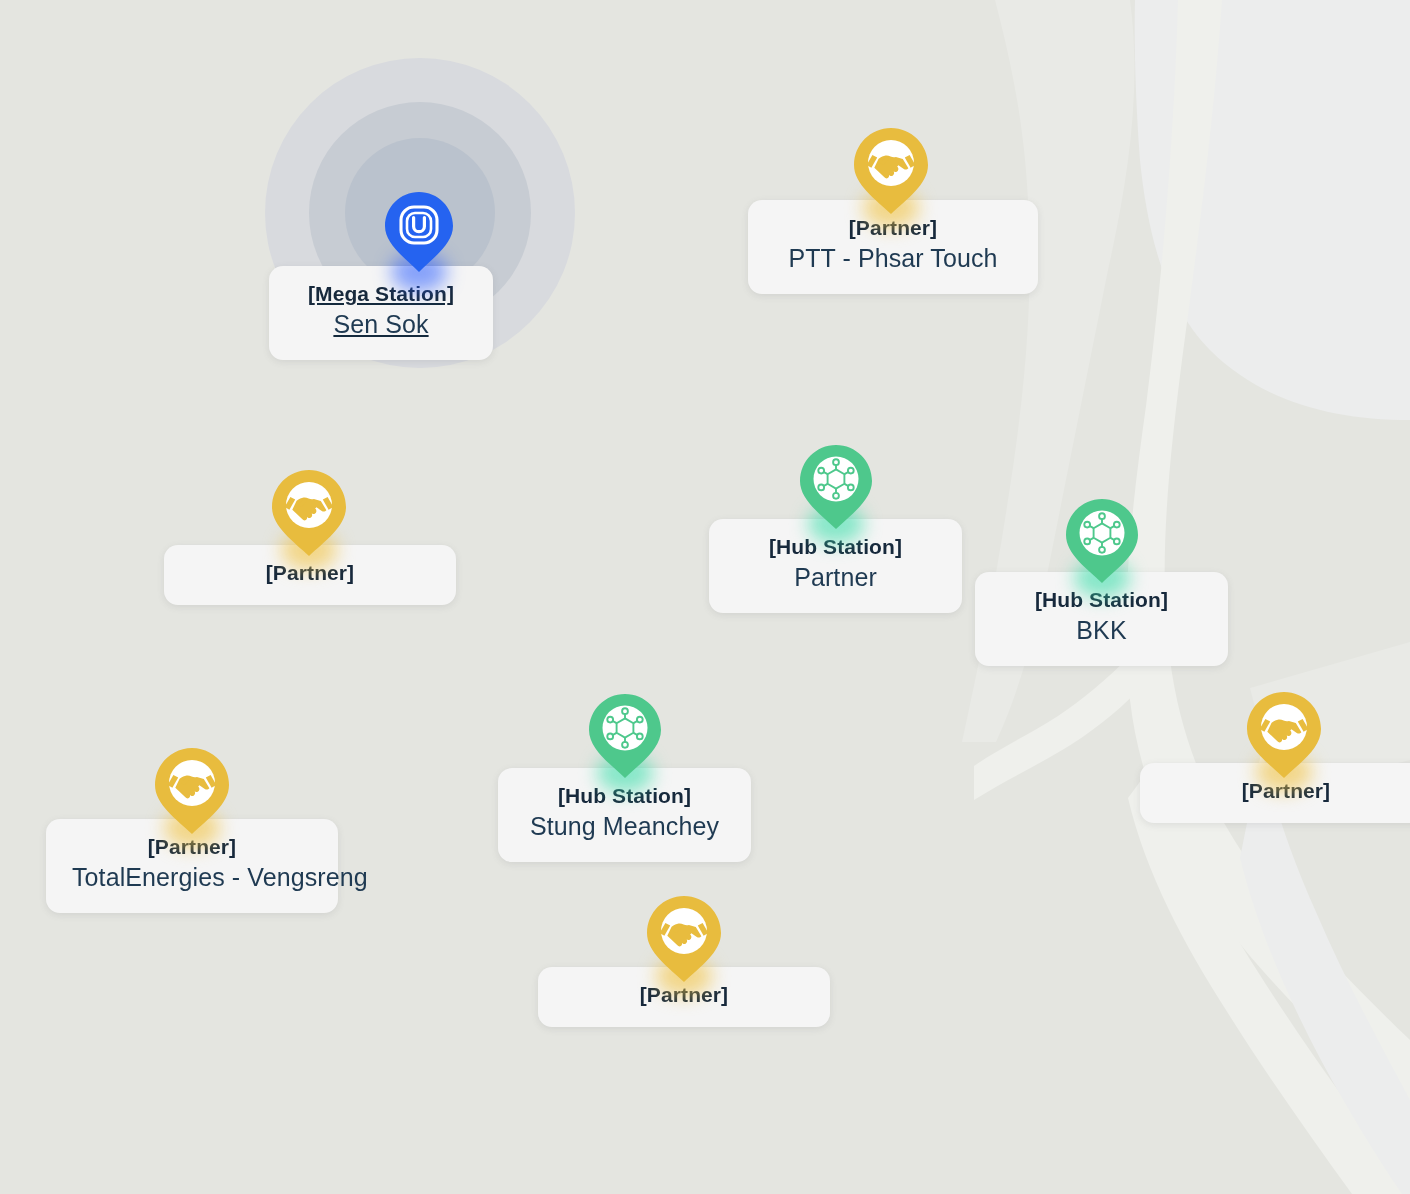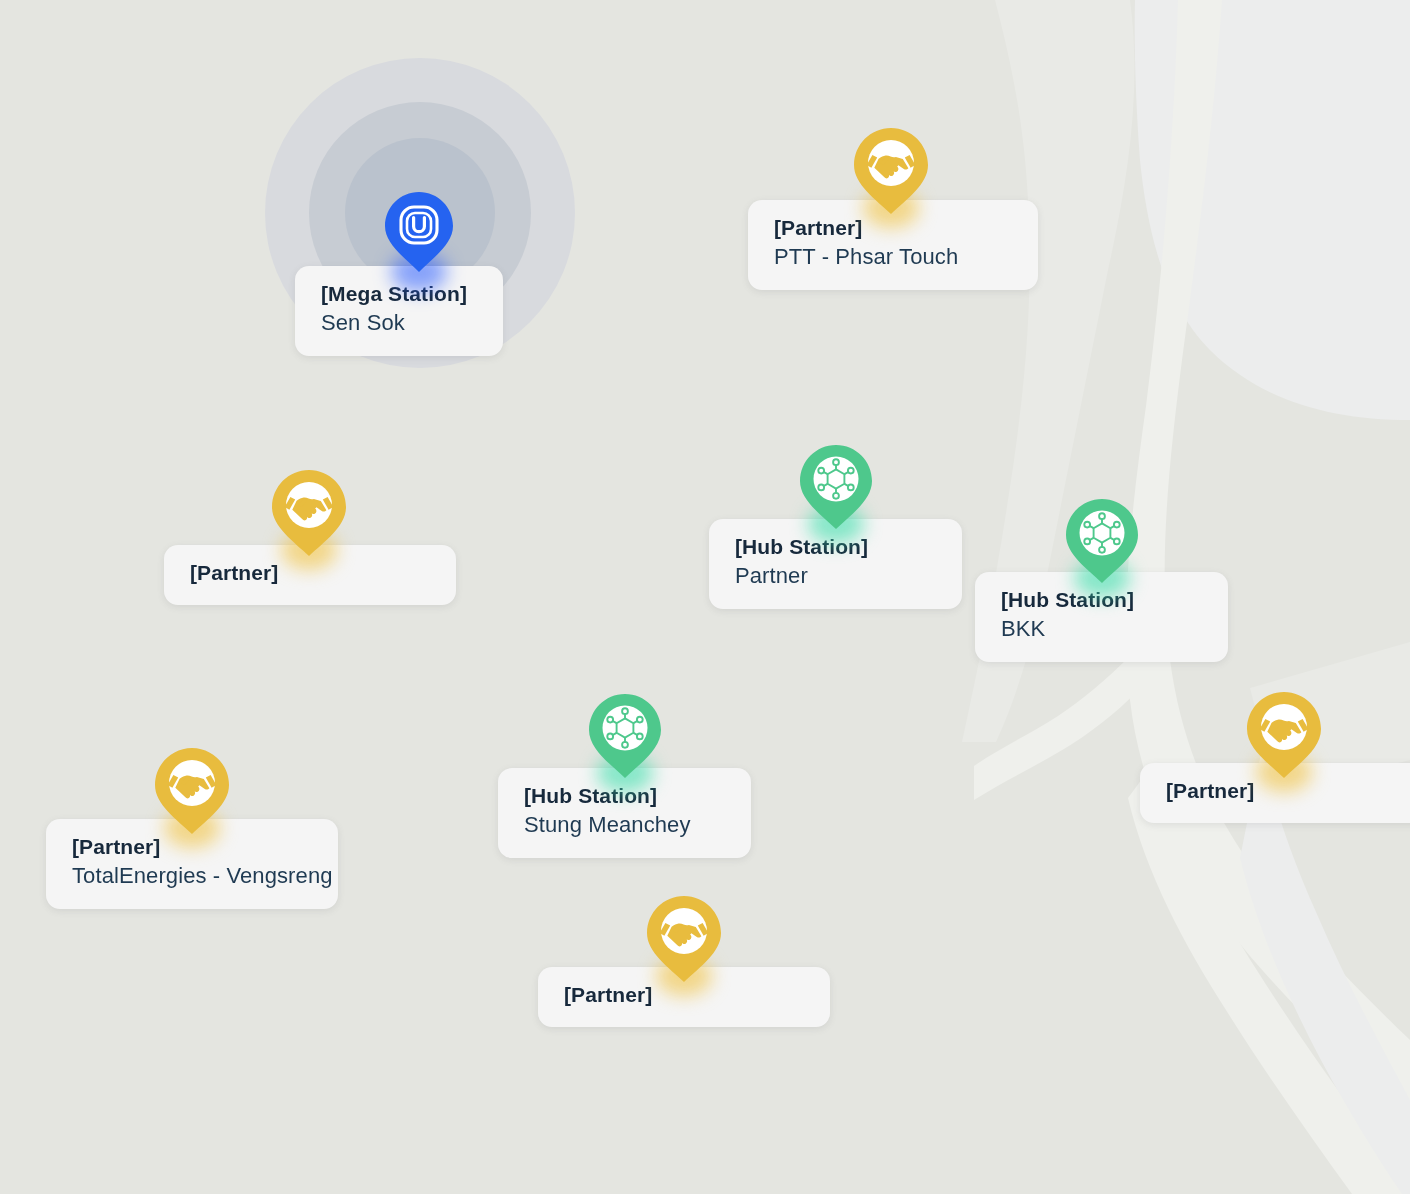--- a/index.html
+++ b/index.html
@@ -52,33 +52,33 @@
     position: absolute;
   }
 
   
   .label-card {
     position: absolute;
     background: #f5f5f5;
     border-radius: 14px;
     box-shadow: 0 2px 7px rgba(90, 95, 100, 0.13);
     padding: 14px 26px 18px 26px;
-    text-align: left;
+    text-align: center;
     white-space: nowrap;
     color: #142a3d;
   }
   .label-type {
     font-size: 21px;
     font-weight: bold;
     line-height: 1.35;
     letter-spacing: 0.1px;
     color: #17293c;
   }
   .label-name {
-    font-size: 22px;
+    font-size: 25px;
     font-weight: normal;
     line-height: 1.35;
     letter-spacing: 0.1px;
     color: #1f3a52;
   }
 
   
   .pin {
     position: absolute;
     width: 72px;
@@ -147,21 +147,21 @@
     <path fill="#e9eae6" d="M1250 688 L1410 642 L1410 760 L1292 790 C1272 758 1258 722 1250 688 Z"></path>
   </svg>
 
   <div class="pulse-rings">
     <div class="pulse-ring ring-outer"></div>
     <div class="pulse-ring ring-mid"></div>
     <div class="pulse-ring ring-inner"></div>
   </div>
 
   <div class="marker-group">
-    <div class="label-card" style="left:295px; top:266px; width:208px;">
+    <div class="label-card" style="left:269px; top:266px; width:224px;text-decoration:underline;">
       <div class="label-type">[Mega Station]</div>
       <div class="label-name">Sen Sok</div>
     </div>
     <div class="pin-glow glow-blue" style="left:419px; top:252px;"></div>
     <div class="pin pin-mega" style="left:385px; top:192px;">
       <svg viewBox="0 0 68 80">
         <path d="M34 0 C15.2 0 0 15.2 0 34 C0 52 20 66 34 80 C48 66 68 52 68 34 C68 15.2 52.8 0 34 0 Z" fill="#2563f0"></path>
         <rect x="16" y="15" width="36" height="36" rx="13" ry="13" fill="none" stroke="#ffffff" stroke-width="3.1"></rect>
         <rect x="22" y="21" width="24" height="24" rx="8" ry="8" fill="none" stroke="#ffffff" stroke-width="2.6"></rect>
         <path d="M28.6 25.6 L28.6 34.4 C28.6 37.4 30.9 39.6 34 39.6 C37.1 39.6 39.4 37.4 39.4 34.4 L39.4 25.6" fill="none" stroke="#ffffff" stroke-width="3.2" stroke-linecap="round"></path>

